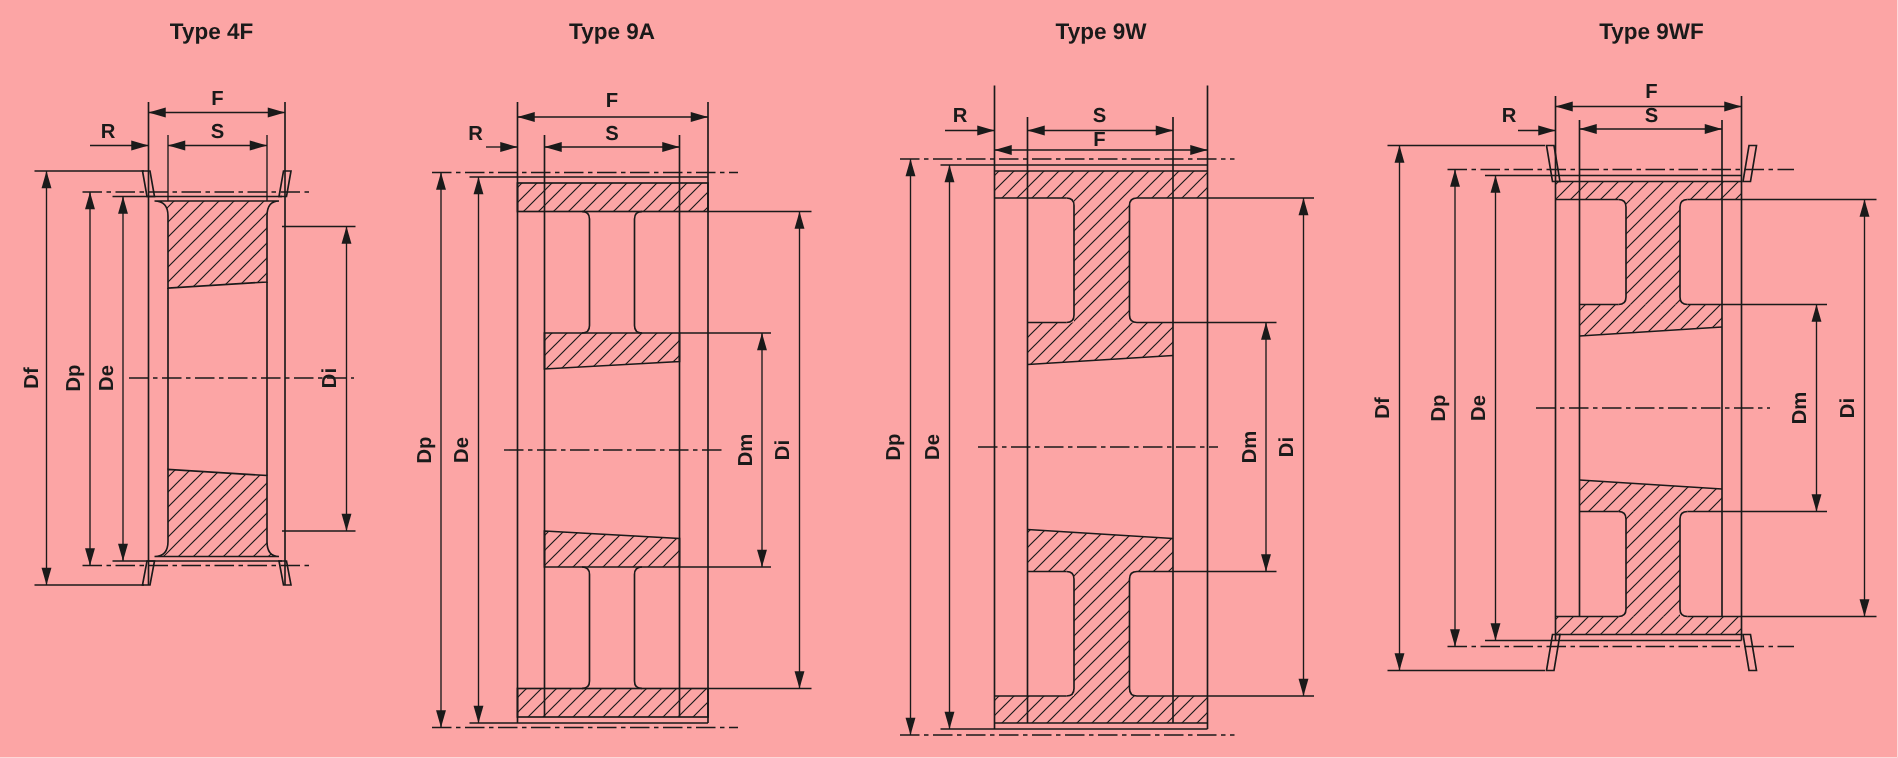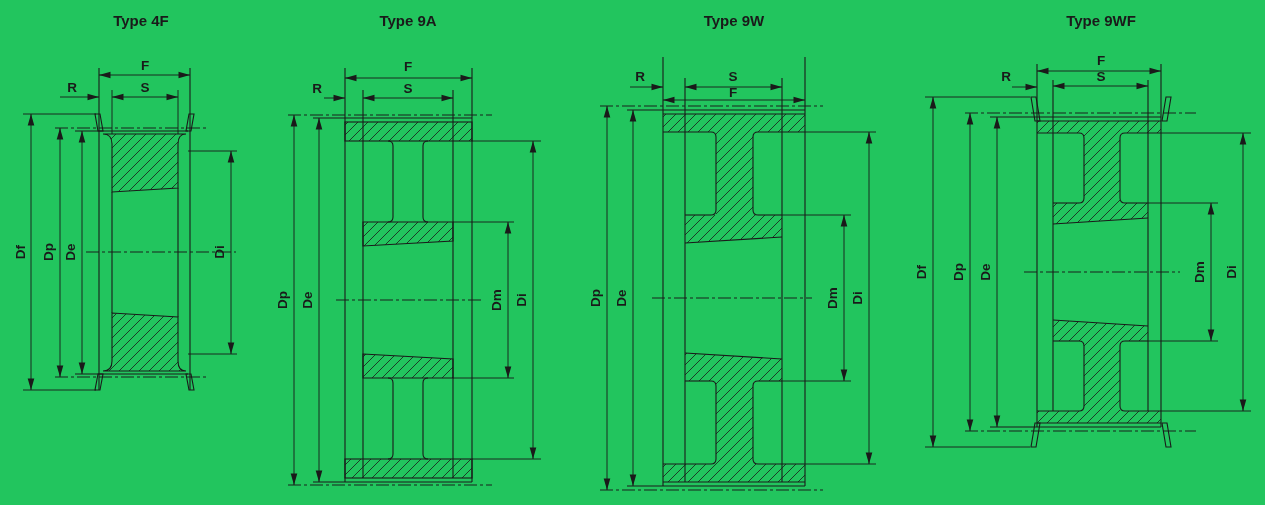--- a/index.html
+++ b/index.html
@@ -1,16 +1,16 @@
 <!DOCTYPE html>
 <html><head>
 <meta charset="utf-8">
 <style>
   html,body{margin:0;padding:0;background:#ffffff;}
-  .sheet{position:relative;width:1265px;height:505px;background:#22c55e;overflow:hidden;
+  .sheet{position:relative;width:1265px;height:505px;background:#fca5a5;overflow:hidden;
          font-family:"Liberation Sans", sans-serif;}
   .panels{display:flex;width:1265px;height:505px;}
   svg{display:block;}
   
   .s  {stroke:#1a1a1a;stroke-width:1.1;fill:none;stroke-linecap:butt;}
   .sd {stroke:#1a1a1a;stroke-width:0.9;fill:none;}
   .cl {stroke:#1a1a1a;stroke-width:0.95;fill:none;stroke-dasharray:13 3 3 3;}
   .hatch{fill:url(#h);stroke:none;}
   .hatchb{fill:url(#h);stroke:#1a1a1a;stroke-width:1.1;}
   .ttl{font-size:15px;font-weight:bold;fill:#1a1a1a;text-anchor:middle;}

